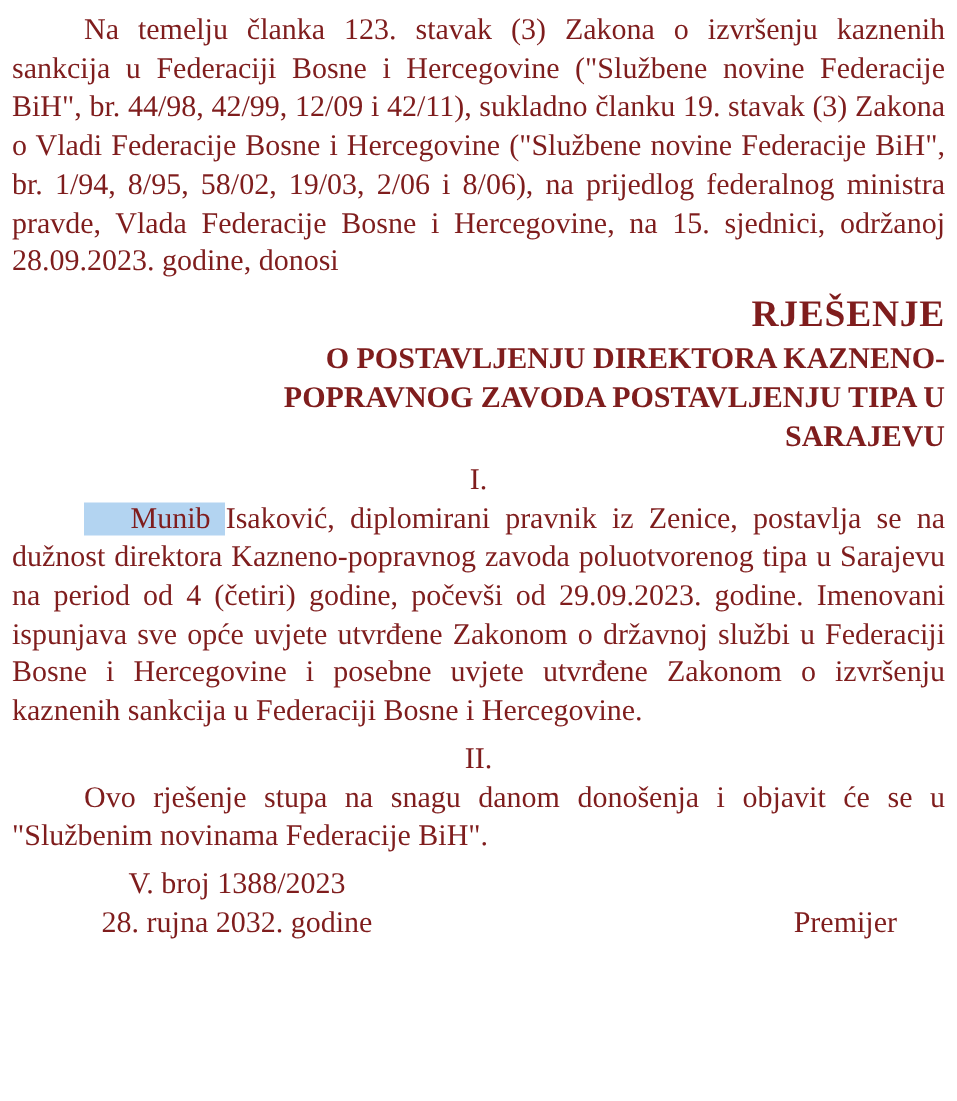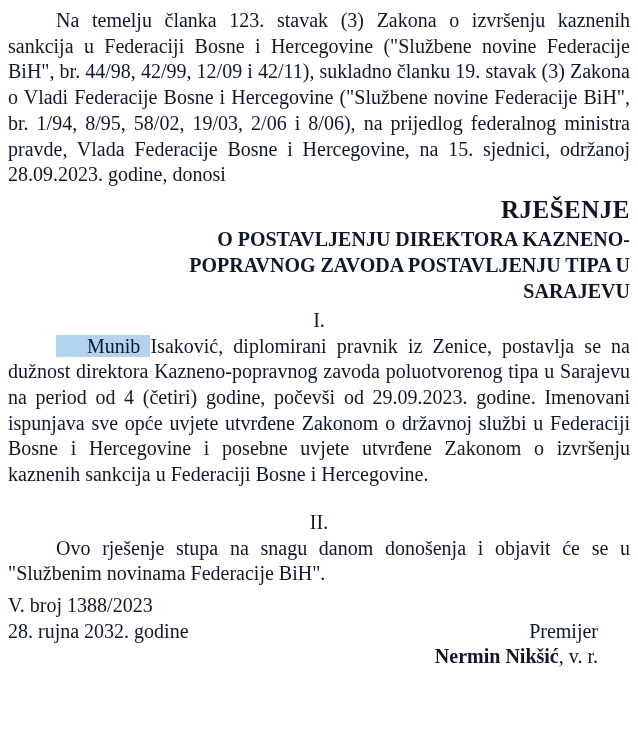--- a/index.html
+++ b/index.html
@@ -37,50 +37,50 @@
   }
   .doc-subtitle {
     font-size: 20px;
     line-height: 26px;
   }
   .section-num {
     text-align: center;
     margin-top: 4px;
   }
   .section-num.second {
-    margin-top: 22px;
+    margin-top: 6px;
   }
   .hl {
     
     background: #b3d4f1;
     padding-left: 31px;
   }
   .footer {
     display: flex;
     margin-top: 6px;
   }
   .footer-meta {
     width: 300px;
-    text-align: left;
+    text-align: center;
     font-family: Liberation Serif, serif;
   }
   .signature-block {
     width: 280px;
     margin-left: 10px;
     margin-top: 25.7px; 
     text-align: right;
   }
   .signer-name {
     font-weight: bold;
   }
 </style>
 </head>
 <body>
 
-<div class="page" style="color: #0f172a; background-color: rgb(255, 255, 255);">
+<div class="page" style="color: #7f1d1d; background-color: rgb(255, 255, 255);">
 
   <p class="body-par">Na temelju članka 123. stavak (3) Zakona o izvršenju kaznenih sankcija u Federaciji Bosne i Hercegovine ("Službene novine Federacije BiH", br. 44/98, 42/99, 12/09 i 42/11), sukladno članku 19. stavak (3) Zakona o Vladi Federacije Bosne i Hercegovine ("Službene novine Federacije BiH", br. 1/94, 8/95, 58/02, 19/03, 2/06 i 8/06), na prijedlog federalnog ministra pravde, Vlada Federacije Bosne i Hercegovine, na 15. sjednici, održanoj 28.09.2023. godine, donosi</p>
 
   <div class="title-block">
     <div class="doc-title">RJEŠENJE</div>
     <div class="doc-subtitle">
       <div>O POSTAVLJENJU DIREKTORA KAZNENO-</div>
       <div>POPRAVNOG ZAVODA POSTAVLJENJU TIPA U</div>
       <div>SARAJEVU</div>
     </div>
@@ -94,17 +94,16 @@
 
   <p class="body-par">Ovo rješenje stupa na snagu danom donošenja i objavit će se u "Službenim novinama Federacije BiH".</p>
 
   <div class="footer">
     <div class="footer-meta">
       <div>V. broj 1388/2023</div>
       <div>28. rujna 2032. godine</div>
     </div>
     <div class="signature-block">
       <div>Premijer</div>
-      <div><span class="signer-name">Nermin Nikšić</span><span>, v. r.</span></div>
     </div>
   </div>
 
 </div>
 
 </body></html>

